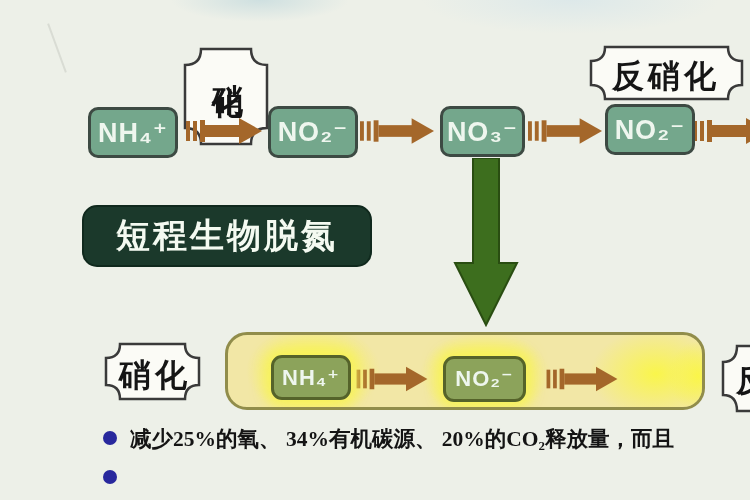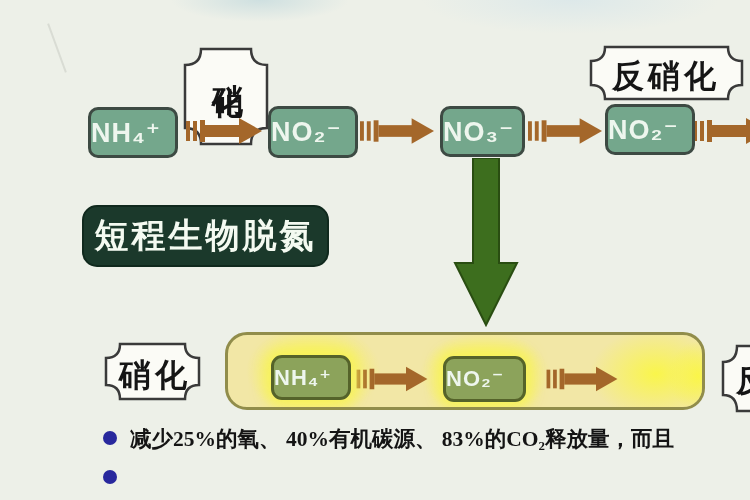--- a/index.html
+++ b/index.html
@@ -11,21 +11,21 @@
   
   .smudge{position:absolute;pointer-events:none;}
   .smudge.s1{left:170px;top:0;width:180px;height:22px;
     background:radial-gradient(ellipse at 50% 0%,rgba(190,215,220,.65),rgba(190,215,220,0) 70%);}
   .smudge.s2{left:420px;top:0;width:300px;height:34px;
     background:radial-gradient(ellipse at 50% 0%,rgba(205,225,235,.5),rgba(205,225,235,0) 70%);}
   .smudge.s3{left:56px;top:22px;width:2px;height:52px;background:#d9dcd4;
     transform:rotate(-20deg);}
   
   .node{
-    position:absolute;display:flex;align-items:center;
+    position:absolute;display:flex;align-items:center;justify-content:center;
     background:#74a78c;border:3px solid #3d4a43;border-radius:10px;
     color:#eef6ee;font-weight:bold;font-size:27px;letter-spacing:1px;
     box-sizing:border-box;
   }
   .node.small{
     background:#8ca35b;border:3px solid #55632a;border-radius:11px;
     font-size:22px;
     box-shadow:0 0 14px 7px rgba(247,243,84,.9);
   }
   
@@ -40,21 +40,21 @@
     font-size:31px;line-height:36px;letter-spacing:4px;
   }
   .plaque-label.horiz{font-size:32px;letter-spacing:4px;}
   
   .flow-arrow{position:absolute;}
   .flow-arrow svg{display:block;}
   
   .down-arrow{position:absolute;left:450px;top:158px;}
   
   .title-box{
-    position:absolute;left:82px;top:205px;width:247px;height:62px;
+    position:absolute;left:82px;top:205px;width:290px;height:62px;
     background:#1b392b;border:2px solid #10291d;border-radius:15px;
     display:flex;align-items:center;justify-content:center;
     color:#f4faf1;font-size:34px;font-weight:bold;letter-spacing:3px;
     box-sizing:border-box;
   }
   
   .panel{
     position:absolute;left:225px;top:332px;width:480px;height:78px;
     background:#f2e7a6;border:3px solid #918d4b;border-radius:22px;
     box-sizing:border-box;overflow:hidden;
@@ -198,18 +198,18 @@
 
   <div class="plaque" style="left:721px;top:344px;">
     <svg width="64" height="69" viewBox="0 0 64 69">
       <path d="M 16,2 L 64,2 L 64,67 L 16,67 Q 16,51 2,51 L 2,18 Q 16,18 16,2 Z" fill="#fbfbf6" stroke="#3a3a3a" stroke-width="2.5"></path>
     </svg>
     <div class="plaque-label horiz" style="left:15px;top:15px;">反</div>
   </div>
 
   <div class="bullet-dot" style="top:431px;"></div>
   <div class="bullet-text" style="top:424px;">
-    <span>减少25%的氧、 40%有机碳源、 83%的CO₂释放量，而且</span>
+    <span>减少25%的氧、 34%有机碳源、 20%的CO₂释放量，而且</span>
   </div>
 
   <div class="bullet-dot" style="top:470px;"></div>
 
 </div>
 
 </body></html>

